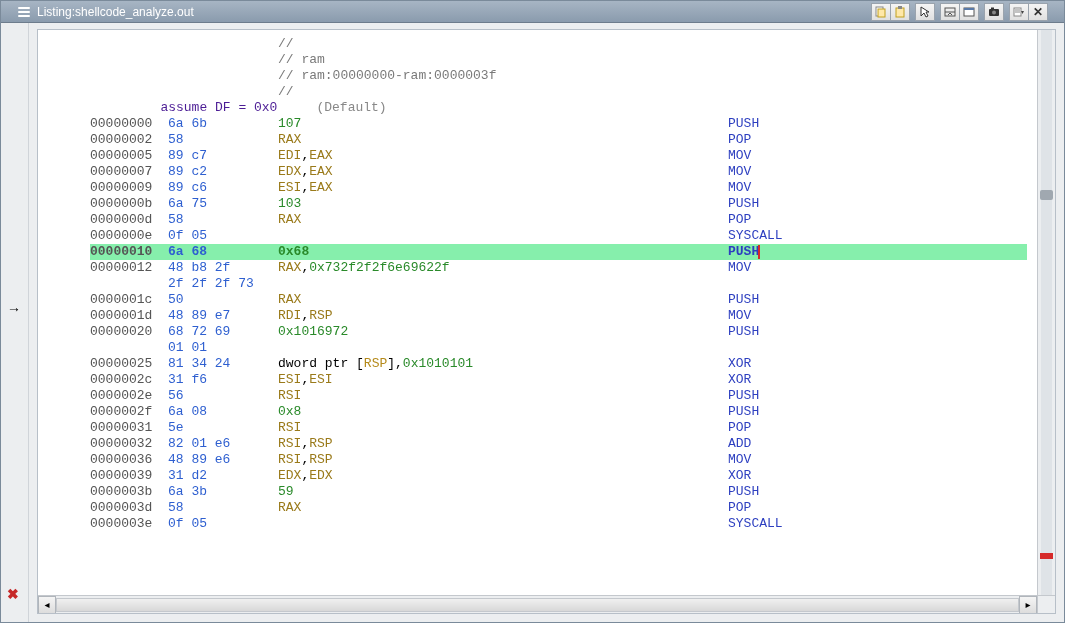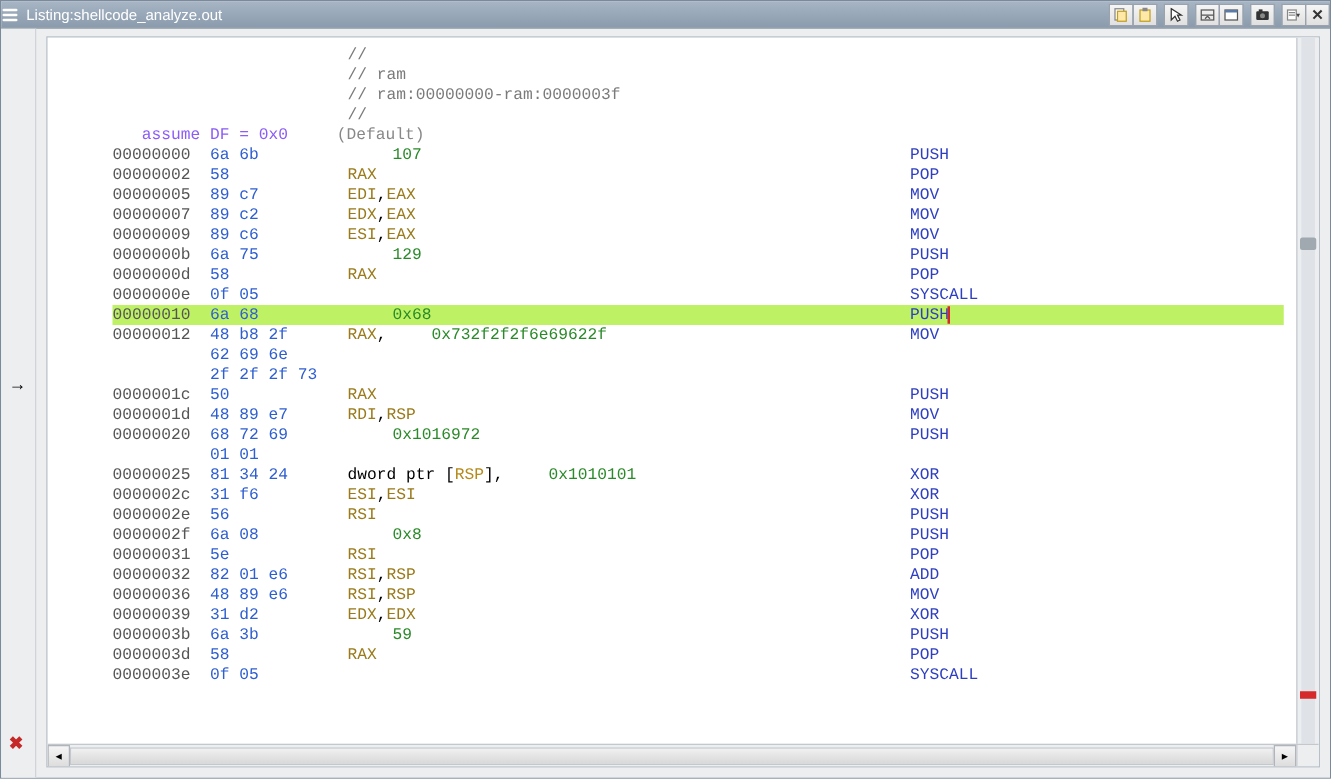--- a/index.html
+++ b/index.html
@@ -18,21 +18,21 @@
     height: 100%;
     display: flex;
     flex-direction: column;
     border: 1px solid #7a8a9a;
   }
   .titlebar {
     background: linear-gradient(#a7b5c4, #8a9bad);
     height: 22px;
     display: flex;
     align-items: center;
-    padding: 0 0;
+    padding: 0 16px;
     color: #fff;
     font-size: 12px;
     border-bottom: 1px solid #6d7c8c;
   }
   .titlebar .list-icon {
     width: 14px; height: 14px;
     margin-right: 6px;
     display: flex; flex-direction: column; justify-content: space-between;
     padding: 2px 1px;
   }
@@ -163,30 +163,30 @@
     position:absolute;
     top:0; left:0; right:18px; bottom:18px;
     overflow:hidden;
     padding: 6px 10px 6px 52px;
     font-family: "Courier New", monospace;
     font-size: 13px;
     line-height: 16px;
     color:#000;
   }
   .row { white-space:pre; height:16px; }
-  .row.hl { background:#bef264; }
+  .row.hl { background:#86efac;font-weight:bold; }
   .addr { color:#555; }
   .bytes { color:#2e5fd0; }
   .operand { color:#9a7a1a;text-align:right; }
-  .imm { color:#2a8a2a;margin-left:36px; }
+  .imm { color:#2a8a2a; }
   .mnem { color:#2d3fc0; }
   .comment { color:#7a7a7a; }
   .reg-b { color:#b58a1a; }
   .txt { color:#000; }
-  .assume { color:#8b5cf6; }
+  .assume { color:#4c1d95;margin-left:47px; }
   .default { color:#888; }
   .cursor-red {
     display:inline-block;
     width:2px; height:14px;
     background:#d62a2a;
     vertical-align:middle;
     margin-left:-1px;
   }
   
   .c-addr { display:inline-block; width:78px; }
@@ -272,26 +272,25 @@
             <div class="row"><span class="c-addr"></span><span class="c-bytes"></span><span class="comment">//</span></div>
             <div class="row"><span class="c-addr"></span><span class="c-bytes"></span><span class="comment">// ram</span></div>
             <div class="row"><span class="c-addr"></span><span class="c-bytes"></span><span class="comment">// ram:00000000-ram:0000003f</span></div>
             <div class="row"><span class="c-addr"></span><span class="c-bytes"></span><span class="comment">//</span></div>
             <div class="row">   <span class="assume">assume DF = 0x0     </span><span class="default">(Default)</span></div>
             <div class="row"><span class="c-addr"><span class="addr">00000000</span></span><span class="c-bytes"><span class="bytes">6a 6b</span></span><span class="c-op"><span class="imm">107</span></span><span class="c-mn"><span class="mnem">PUSH</span></span></div>
             <div class="row"><span class="c-addr"><span class="addr">00000002</span></span><span class="c-bytes"><span class="bytes">58</span></span><span class="c-op"><span class="operand">RAX</span></span><span class="c-mn"><span class="mnem">POP</span></span></div>
             <div class="row"><span class="c-addr"><span class="addr">00000005</span></span><span class="c-bytes"><span class="bytes">89 c7</span></span><span class="c-op"><span class="operand">EDI</span><span class="txt">,</span><span class="operand">EAX</span></span><span class="c-mn"><span class="mnem">MOV</span></span></div>
             <div class="row"><span class="c-addr"><span class="addr">00000007</span></span><span class="c-bytes"><span class="bytes">89 c2</span></span><span class="c-op"><span class="operand">EDX</span><span class="txt">,</span><span class="operand">EAX</span></span><span class="c-mn"><span class="mnem">MOV</span></span></div>
             <div class="row"><span class="c-addr"><span class="addr">00000009</span></span><span class="c-bytes"><span class="bytes">89 c6</span></span><span class="c-op"><span class="operand">ESI</span><span class="txt">,</span><span class="operand">EAX</span></span><span class="c-mn"><span class="mnem">MOV</span></span></div>
-            <div class="row"><span class="c-addr"><span class="addr">0000000b</span></span><span class="c-bytes"><span class="bytes">6a 75</span></span><span class="c-op"><span class="imm">129</span></span><span class="c-mn"><span class="mnem">PUSH</span></span></div>
+            <div class="row"><span class="c-addr"><span class="addr">0000000b</span></span><span class="c-bytes"><span class="bytes">6a 75</span></span><span class="c-op"><span class="imm">103</span></span><span class="c-mn"><span class="mnem">PUSH</span></span></div>
             <div class="row"><span class="c-addr"><span class="addr">0000000d</span></span><span class="c-bytes"><span class="bytes">58</span></span><span class="c-op"><span class="operand">RAX</span></span><span class="c-mn"><span class="mnem">POP</span></span></div>
             <div class="row"><span class="c-addr"><span class="addr">0000000e</span></span><span class="c-bytes"><span class="bytes">0f 05</span></span><span class="c-op"><span class="operand"></span></span><span class="c-mn"><span class="mnem">SYSCALL</span></span></div>
             <div class="row hl"><span class="c-addr"><span class="addr">00000010</span></span><span class="c-bytes"><span class="bytes">6a 68</span></span><span class="c-op"><span class="imm">0x68</span></span><span class="c-mn"><span class="mnem">PUSH</span><span class="cursor-red"></span></span></div>
             <div class="row"><span class="c-addr"><span class="addr">00000012</span></span><span class="c-bytes"><span class="bytes">48 b8 2f</span></span><span class="c-op"><span class="operand">RAX</span><span class="txt">,</span><span class="imm">0x732f2f2f6e69622f</span></span><span class="c-mn"><span class="mnem">MOV</span></span></div>
-            <div class="row"><span class="c-addr"><span class="addr"></span></span><span class="c-bytes"><span class="bytes">62 69 6e</span></span><span class="c-op"><span class="operand"></span></span><span class="c-mn"></span></div>
             <div class="row"><span class="c-addr"><span class="addr"></span></span><span class="c-bytes"><span class="bytes">2f 2f 2f 73</span></span><span class="c-op"><span class="operand"></span></span><span class="c-mn"></span></div>
             <div class="row"><span class="c-addr"><span class="addr">0000001c</span></span><span class="c-bytes"><span class="bytes">50</span></span><span class="c-op"><span class="operand">RAX</span></span><span class="c-mn"><span class="mnem">PUSH</span></span></div>
             <div class="row"><span class="c-addr"><span class="addr">0000001d</span></span><span class="c-bytes"><span class="bytes">48 89 e7</span></span><span class="c-op"><span class="operand">RDI</span><span class="txt">,</span><span class="operand">RSP</span></span><span class="c-mn"><span class="mnem">MOV</span></span></div>
             <div class="row"><span class="c-addr"><span class="addr">00000020</span></span><span class="c-bytes"><span class="bytes">68 72 69</span></span><span class="c-op"><span class="imm">0x1016972</span></span><span class="c-mn"><span class="mnem">PUSH</span></span></div>
             <div class="row"><span class="c-addr"><span class="addr"></span></span><span class="c-bytes"><span class="bytes">01 01</span></span><span class="c-op"><span class="operand"></span></span><span class="c-mn"></span></div>
             <div class="row"><span class="c-addr"><span class="addr">00000025</span></span><span class="c-bytes"><span class="bytes">81 34 24</span></span><span class="c-op"><span class="txt">dword ptr </span>[<span class="reg-b">RSP</span>]<span class="txt">,</span><span class="imm">0x1010101</span></span><span class="c-mn"><span class="mnem">XOR</span></span></div>
             <div class="row"><span class="c-addr"><span class="addr">0000002c</span></span><span class="c-bytes"><span class="bytes">31 f6</span></span><span class="c-op"><span class="operand">ESI</span><span class="txt">,</span><span class="operand">ESI</span></span><span class="c-mn"><span class="mnem">XOR</span></span></div>
             <div class="row"><span class="c-addr"><span class="addr">0000002e</span></span><span class="c-bytes"><span class="bytes">56</span></span><span class="c-op"><span class="operand">RSI</span></span><span class="c-mn"><span class="mnem">PUSH</span></span></div>
             <div class="row"><span class="c-addr"><span class="addr">0000002f</span></span><span class="c-bytes"><span class="bytes">6a 08</span></span><span class="c-op"><span class="imm">0x8</span></span><span class="c-mn"><span class="mnem">PUSH</span></span></div>
             <div class="row"><span class="c-addr"><span class="addr">00000031</span></span><span class="c-bytes"><span class="bytes">5e</span></span><span class="c-op"><span class="operand">RSI</span></span><span class="c-mn"><span class="mnem">POP</span></span></div>

